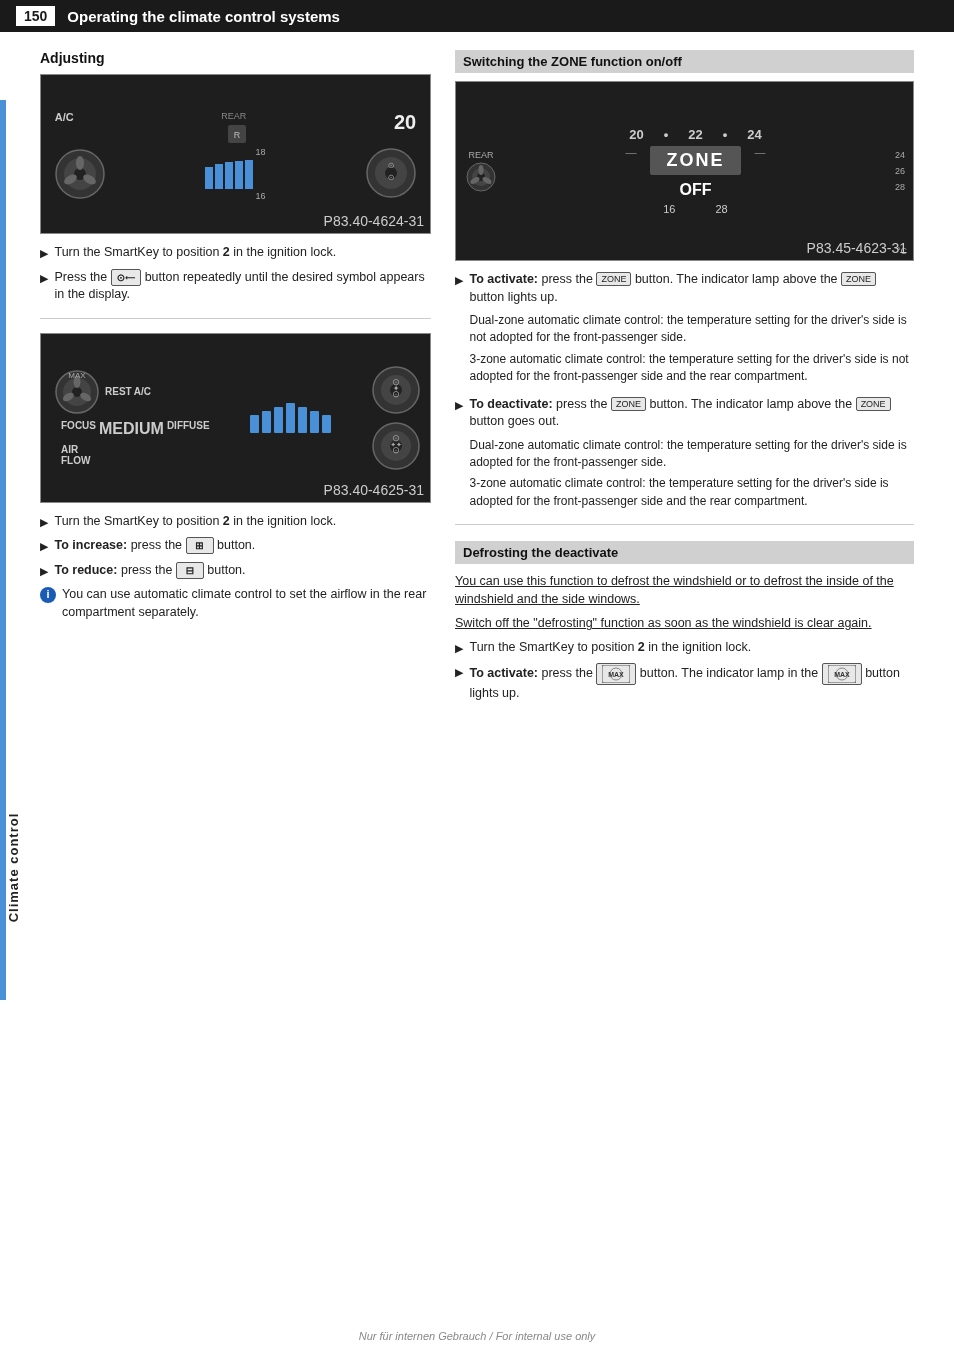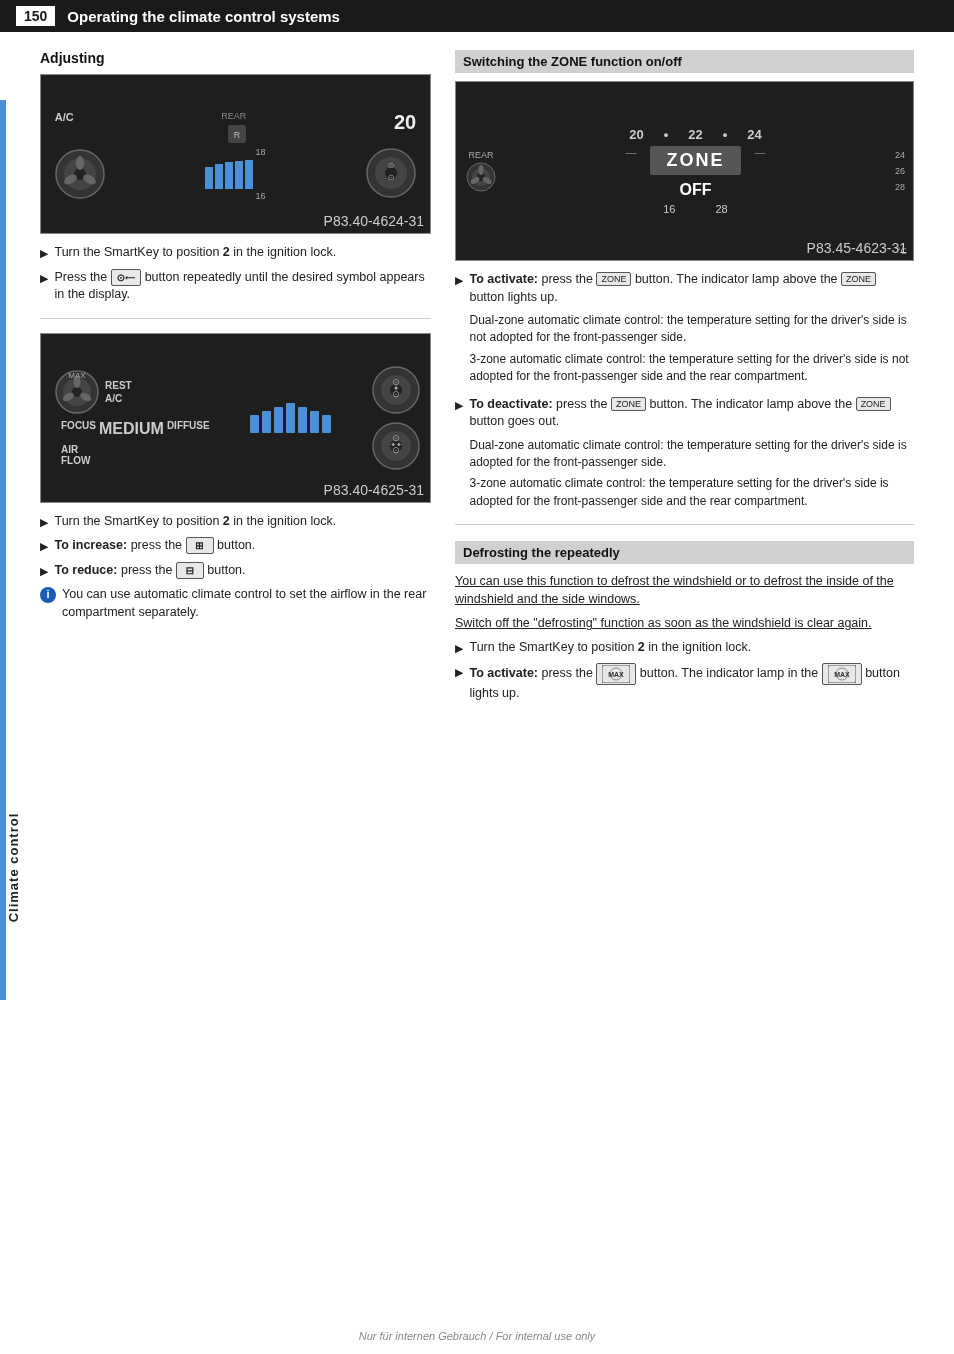--- a/index.html
+++ b/index.html
@@ -347,21 +347,21 @@
 
                 <svg width="44" height="44" viewBox="0 0 44 44">
                   <circle cx="22" cy="22" r="21" fill="#333" stroke="#666" stroke-width="1.5"></circle>
                   <circle cx="22" cy="22" r="14" fill="#444"></circle>
                   <circle cx="22" cy="22" r="5" fill="#222"></circle>
                   <ellipse cx="22" cy="12" rx="3.5" ry="6" fill="#666" transform="rotate(0 22 22)"></ellipse>
                   <ellipse cx="22" cy="12" rx="3.5" ry="6" fill="#666" transform="rotate(120 22 22)"></ellipse>
                   <ellipse cx="22" cy="12" rx="3.5" ry="6" fill="#666" transform="rotate(240 22 22)"></ellipse>
                   <text x="22" y="8" text-anchor="middle" fill="#aaa" font-size="8" font-family="Arial">MAX</text>
                 </svg>
-                <div style="display:flex; flex-direction:column; gap:2px;">
+                <div style="display:flex; flex-direction:row; gap:2px;">
                   <div style="color:#ccc; font-size:10px; font-weight:bold;">REST</div>
                   <div style="color:#ccc; font-size:10px; font-weight:bold;">A/C</div>
                 </div>
               </div>
               <div style="display:flex; flex-direction:row; gap:3px; padding-left:6px;">
                 <div style="color:#ccc; font-size:10px; font-weight:bold;">FOCUS</div>
                 <div style="color:#ccc; font-size:16px; font-weight:bold;">MEDIUM</div>
                 <div style="color:#ccc; font-size:10px; font-weight:bold;">DIFFUSE</div>
               </div>
               <div style="color:#ccc; font-size:10px; font-weight:bold; padding-left:6px;">AIR<br>FLOW</div>
@@ -505,21 +505,21 @@
               <div style="font-size:12px; line-height:1.45;">
                 3-zone automatic climate control: the temperature setting for the driver's side is adopted for the front-passenger side and the rear compartment.
               </div>
             </div>
           </li>
         </ul>
 
         <hr class="divider">
 
         <div class="defrost-section">
-          <div class="section-heading-box">Defrosting the repeatedly</div>
+          <div class="section-heading-box">Defrosting the deactivate</div>
 
           <p class="para">You can use this function to defrost the windshield or to defrost the inside of the windshield and the side windows.</p>
           <p class="para">Switch off the "defrosting" function as soon as the windshield is clear again.</p>
 
           <ul class="bullet-list" style="margin-top:6px;">
             <li>
               <span class="bullet-arrow">▶</span>
               <span>Turn the SmartKey to position <strong>2</strong> in the ignition lock.</span>
             </li>
             <li>

